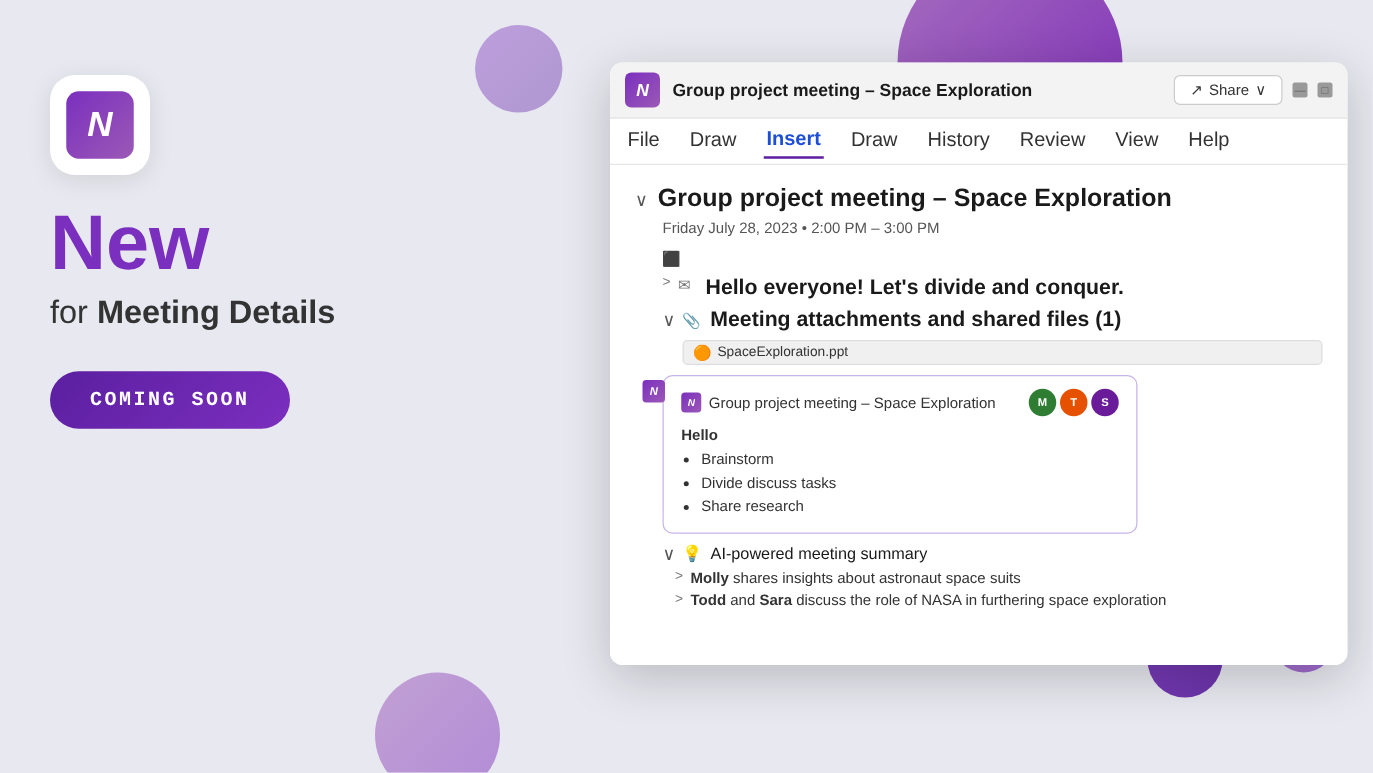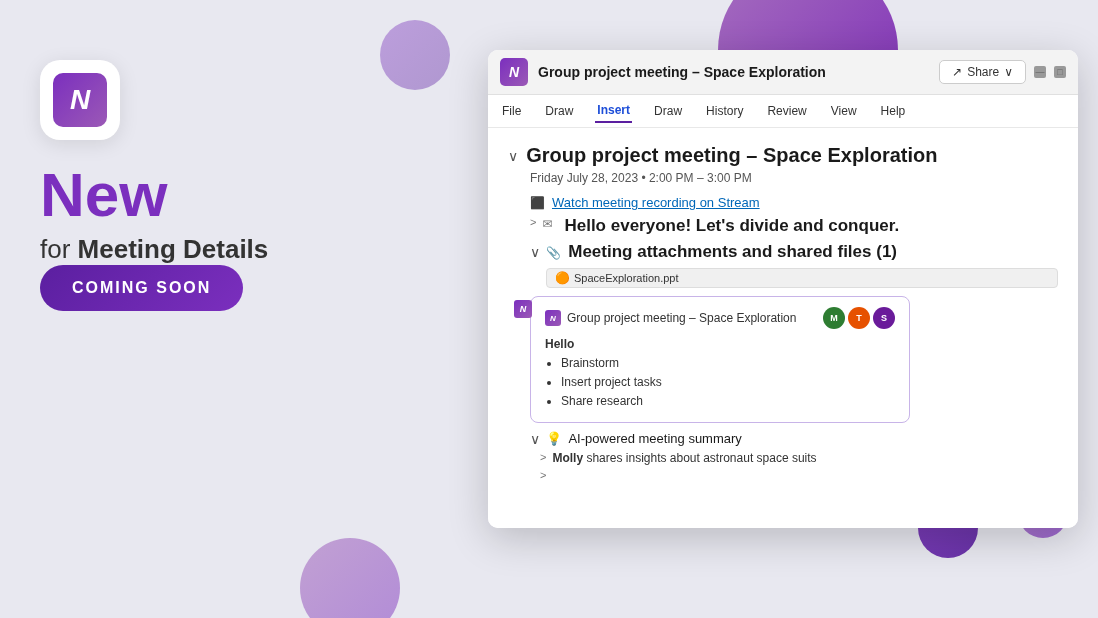--- a/index.html
+++ b/index.html
@@ -51,39 +51,41 @@
       font-size: 62px;
       font-weight: 800;
       line-height: 1.0;
       color: #7B2FBE;
       margin-bottom: 8px;
     }
 
     .subtitle {
       font-size: 26px;
       color: #333;
+      margin-bottom: 32px;
       font-weight: 400;
     }
 
     .subtitle strong {
       font-weight: 700;
     }
 
     .coming-soon-btn {
       display: inline-block;
       background: linear-gradient(135deg, #5B1FA0, #7B2FBE);
       color: white;
       padding: 14px 32px;
       border-radius: 30px;
       font-size: 16px;
       font-weight: 700;
       letter-spacing: 2px;
       text-transform: uppercase;
       border: none;
       cursor: pointer;
+      font-family: Liberation Mono, monospace;
     }
 
     
     .onenote-window {
       position: absolute;
       right: 20px;
       top: 50px;
       width: 590px;
       background: white;
       border-radius: 10px;
@@ -161,21 +163,21 @@
     .menu-bar {
       background: white;
       padding: 4px 12px;
       display: flex;
       align-items: center;
       gap: 20px;
       border-bottom: 1px solid #e8e8e8;
     }
 
     .menu-item {
-      font-size: 12px;
+      font-size: 16px;
       color: #333;
       cursor: pointer;
       padding: 4px 2px;
     }
 
     .menu-item.active {
       color: #1d4ed8;
       border-bottom: 2px solid #5B1FA0;
       font-weight: 600;
     }
@@ -542,21 +544,20 @@
 
     <div class="meeting-title-row">
       <span class="collapse-icon">∨</span>
       <span class="meeting-main-title">Group project meeting – Space Exploration</span>
     </div>
 
     <div class="meeting-date">Friday July 28, 2023  •  2:00 PM – 3:00 PM</div>
 
     <div class="content-row">
       <span class="row-icon">⬛</span>
-      <span class="link-text">Watch meeting recording on Stream</span>
     </div>
 
     <div class="content-row">
       <span class="expand-icon">&gt;</span>
       <span class="row-icon">✉</span>
       <span class="bold-row">Hello everyone! Let's divide and conquer.</span>
     </div>
 
     <div class="section-row">
       <span class="collapse-icon">∨</span>
@@ -584,21 +585,21 @@
           <div class="avatar-group">
             <div class="avatar av-green">M</div>
             <div class="avatar av-orange">T</div>
             <div class="avatar av-purple">S</div>
           </div>
         </div>
         <div class="card-content">
           <div class="agenda-title">Hello</div>
           <ul>
             <li>Brainstorm</li>
-            <li>Insert project tasks</li>
+            <li>Divide discuss tasks</li>
             <li>Share research</li>
           </ul>
         </div>
       </div>
     </div>
 
     <div class="ai-section">
       <div class="ai-row">
         <span class="collapse-icon">∨</span>
         <span class="ai-icon">💡</span>
@@ -607,17 +608,20 @@
 
       <div class="summary-row">
         <span class="expand-icon">&gt;</span>
         <span class="summary-text">
           <strong>Molly</strong><span> shares insights about astronaut space suits</span>
         </span>
       </div>
 
       <div class="summary-row">
         <span class="expand-icon">&gt;</span>
+        <span class="summary-text">
+          <strong>Todd</strong><span> and </span><strong>Sara</strong><span> discuss the role of NASA in furthering space exploration</span>
+        </span>
       </div>
     </div>
 
   </div>
 </div>
 
 </body></html>

